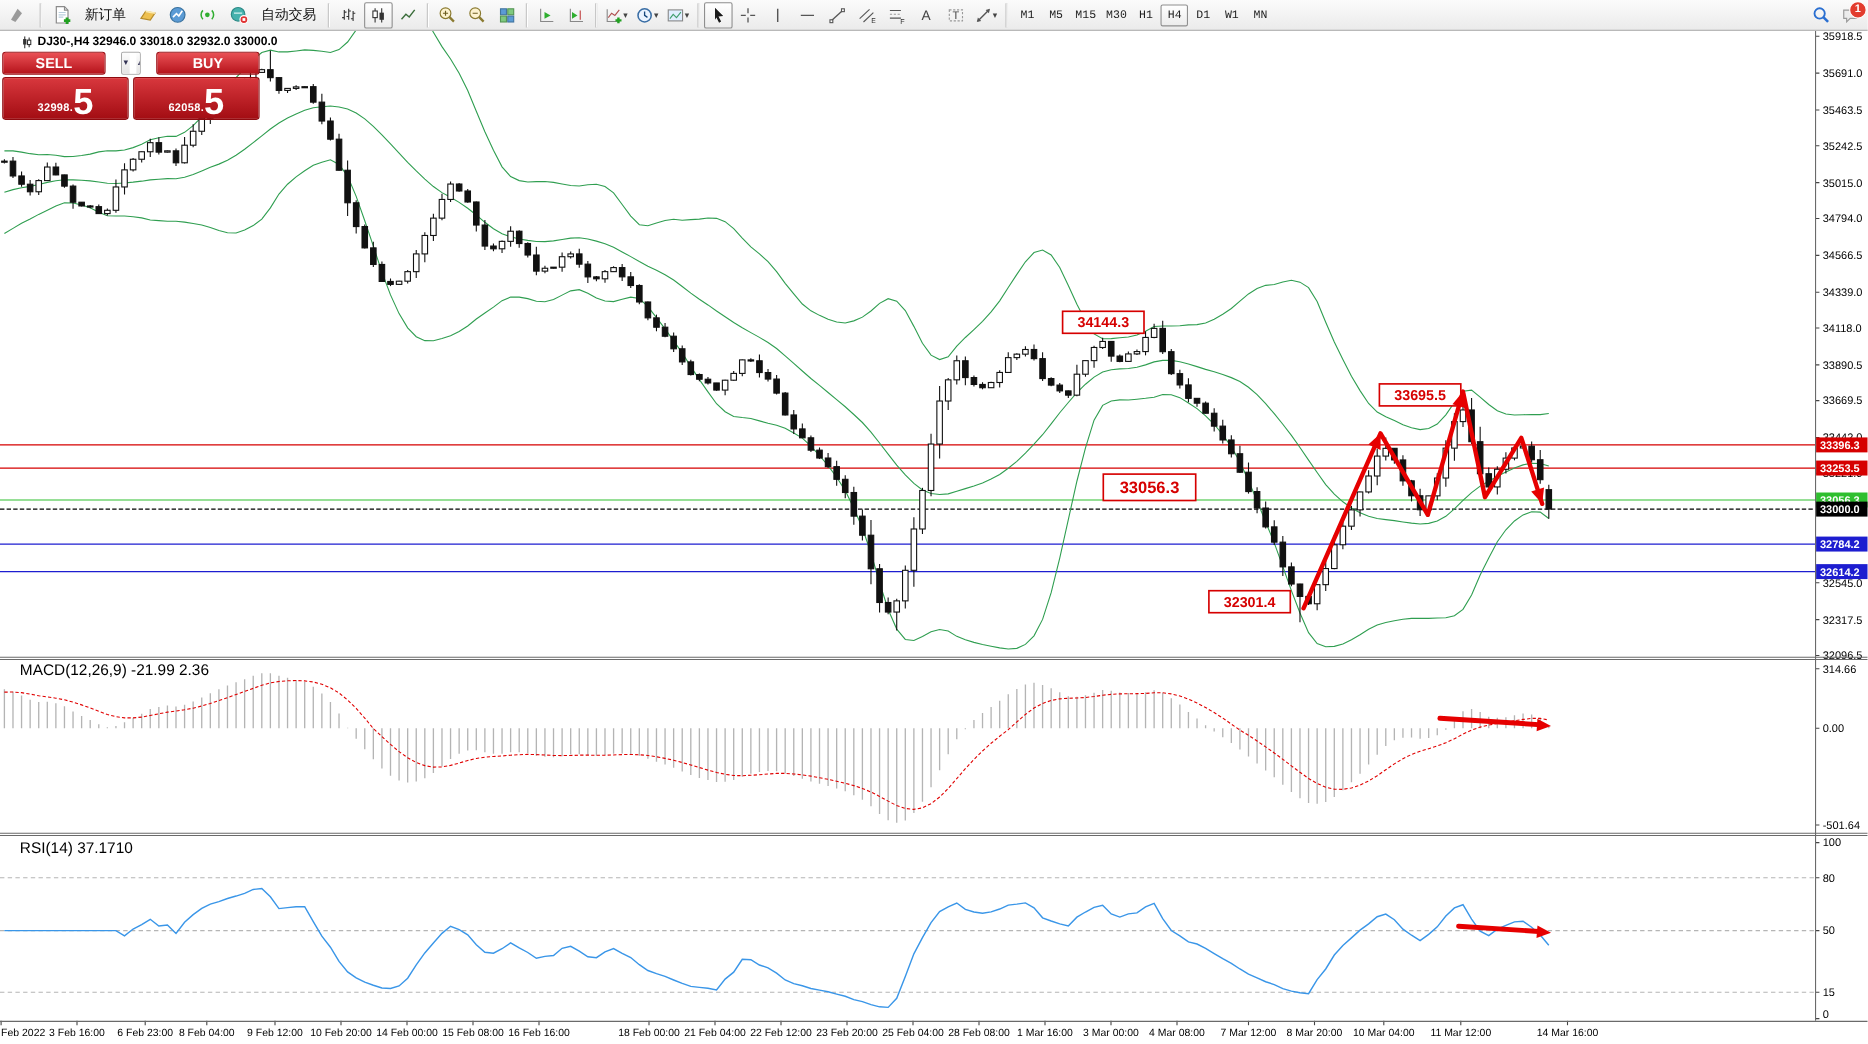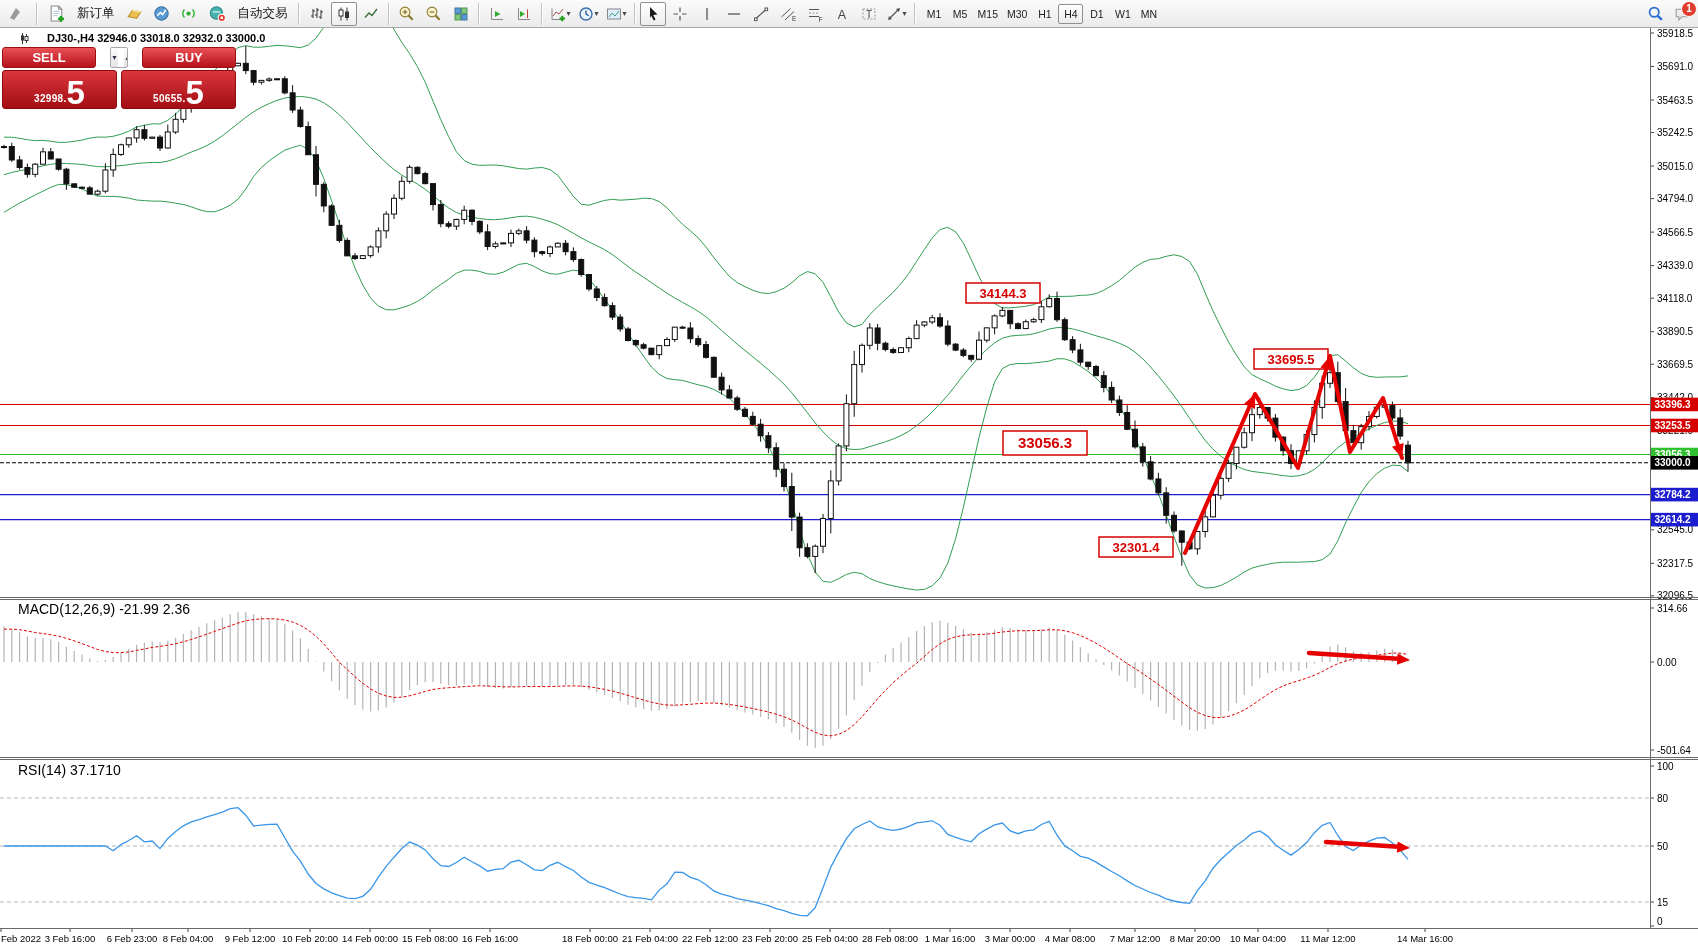--- a/index.html
+++ b/index.html
@@ -12,32 +12,32 @@
     background:linear-gradient(#fbfbfb,#ebebeb);border-bottom:1px solid #a8a8a8;
     display:flex;align-items:center;padding:0 3px;gap:1px;z-index:40}
   .tbtn{height:24px;min-width:26px;display:flex;align-items:center;justify-content:center;
     border:1px solid transparent;border-radius:2px;background:transparent;padding:0 2px;cursor:default}
   .tbtn.wide{padding:0 5px;gap:12px;font-size:12.5px;color:#111;white-space:nowrap}
   .tbtn.active{border-color:#8f8f8f;background:linear-gradient(#ffffff,#ededed)}
   .sep{width:1px;height:22px;background:#c3c3c3;border-right:1px solid #fff;margin:0 3px;flex:none}
   .caret{font-size:8px;color:#444;margin-left:1px}
   .tfwrap{display:flex;align-items:center;gap:1px;margin-left:2px}
   .tf{height:20px;min-width:25px;font-size:10.5px;color:#222;border:1px solid transparent;
-      background:transparent;border-radius:2px;font-family:Liberation Sans, sans-serif;padding:0 3px}
+      background:transparent;border-radius:2px;font-family:Liberation Mono, monospace;padding:0 3px}
   .tf.active{border-color:#8f8f8f;background:linear-gradient(#fff,#ececec)}
   .spacer{flex:1}
   .clipped{width:10px;overflow:hidden;margin-left:-3px}
   .chatwrap{position:relative;width:26px;height:24px;display:flex;align-items:center;justify-content:center}
   .badge{position:absolute;top:-1px;right:-2px;width:14px;height:14px;border-radius:50%;
      background:#e23c2e;color:#fff;font-size:10px;font-weight:bold;display:flex;align-items:center;
      justify-content:center;border:1px solid #fff}
 
   
   .title{position:absolute;left:20px;top:32px;font-size:11px;font-weight:bold;color:#000;
-     display:flex;align-items:center;gap:18px;z-index:6}
+     display:flex;align-items:center;gap:5px;z-index:6}
 
   
   .panel{position:absolute;left:2px;top:47px;width:234px;z-index:30;font-weight:bold}
   .row1{display:flex;height:21px;gap:14px}
   .btn-trade{flex:none;width:92px;color:#fff;font-size:13px;display:flex;align-items:center;
      justify-content:center;background:linear-gradient(#ea5055,#b5131b);border:1px solid #9c0f15;
      border-radius:3px}
   .spin{flex:1;display:flex;border:1px solid #a9a9a9;border-radius:2px;background:#fff;overflow:hidden}
   .spin button{width:15px;border:none;background:linear-gradient(#fdfdfd,#e4e4e4);color:#335;
      font-size:7px;padding:0}
@@ -310,21 +310,21 @@
     </div>
     <div class="btn-trade">BUY</div>
   </div>
   <div class="row2">
     <div class="pricebox">
       <span class="small">32998</span>
         <span class="small">.</span>
         <span class="big">5</span>
     </div>
     <div class="pricebox">
-      <span class="small">50655</span>
+      <span class="small">62058</span>
         <span class="small">.</span>
         <span class="big">5</span>
     </div>
   </div>
 </div>
 
 <div class="pane-label" style="top:601px">MACD(12,26,9) -21.99 2.36</div>
 <div class="pane-label" style="top:762px">RSI(14) 37.1710</div>
 
 <svg id="chart" width="1698" height="921" viewBox="0 28 1698 921" style="position:absolute;top:28px;left:0">

